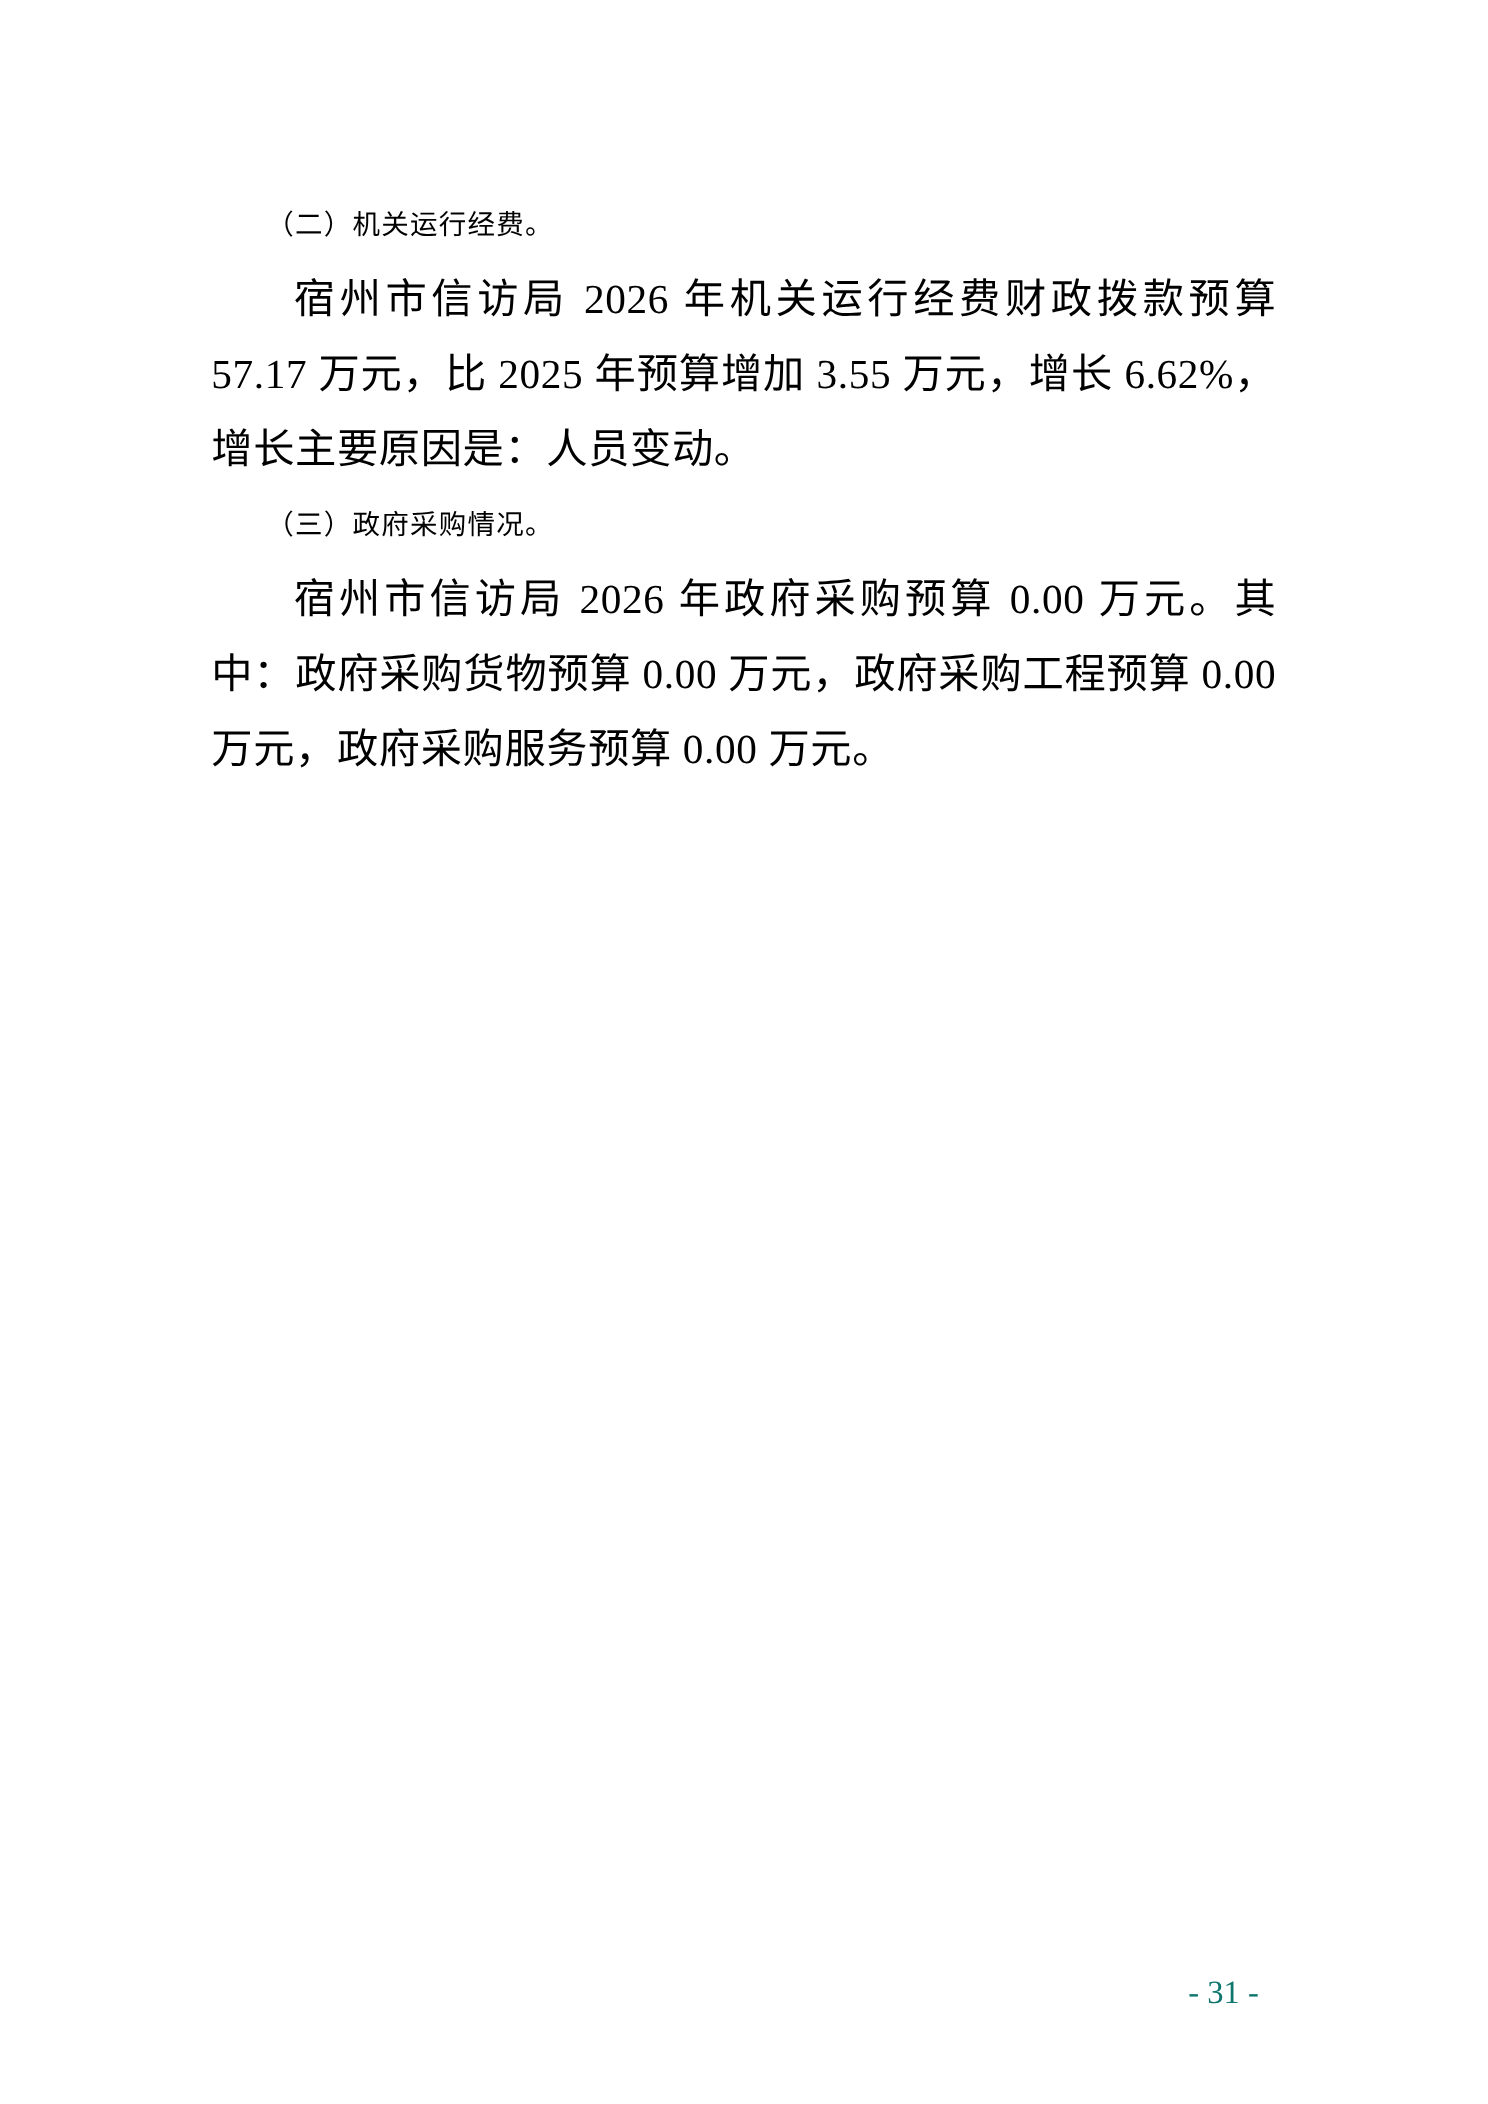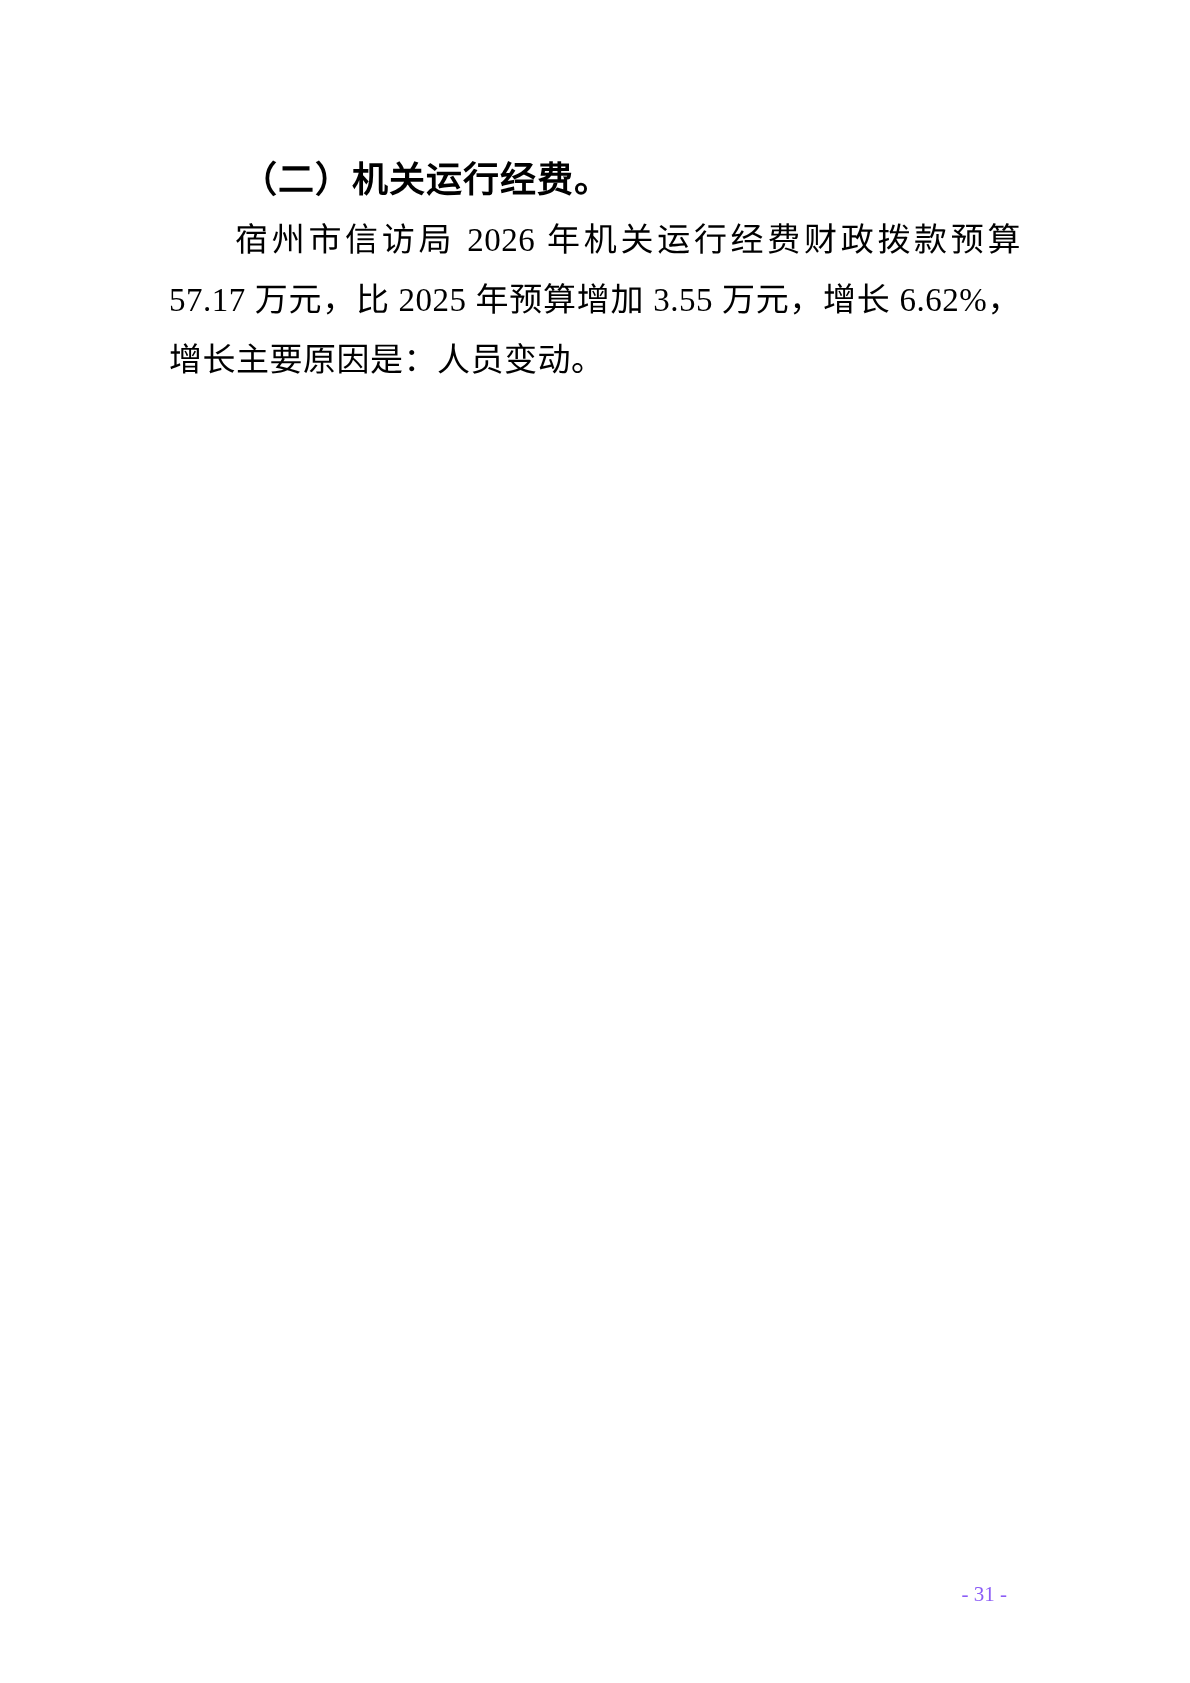--- a/index.html
+++ b/index.html
@@ -24,54 +24,58 @@
     font-size: 33px;
     line-height: 60px;
   }
   .content section {
     margin: 0;
     padding: 0;
   }
   .content h2 {
     margin: 0;
     padding: 0;
-    font-size: 36px;
+    font-size: 22px;
     line-height: 60px;
-    font-weight: bold;
+    font-weight: normal;
     text-indent: 2em;
     letter-spacing: 1px;
   }
   .content p {
     margin: 0;
     padding: 0;
     text-indent: 2em;
     text-align: justify;
     letter-spacing: 0.5px;
   }
   .page-footer {
     position: absolute;
     top: 1580px;
     right: 183px;
-    font-size: 21px;
+    font-size: 26px;
     line-height: 28px;
-    color: #8b5cf6;
+    color: #0f766e;
     font-family: Liberation Serif, serif;
   }
 </style>
 </head>
 <body>
 
 <div class="page">
   <main class="content">
 
     <section>
       <h2>（二）机关运行经费。</h2>
       <p>宿州市信访局 2026 年机关运行经费财政拨款预算 57.17 万元，比 2025 年预算增加 3.55 万元，增长 6.62%，增长主要原因是：人员变动。</p>
     </section>
 
+    <section>
+      <h2>（三）政府采购情况。</h2>
+      <p>宿州市信访局 2026 年政府采购预算 0.00 万元。其中：政府采购货物预算 0.00 万元，政府采购工程预算 0.00 万元，政府采购服务预算 0.00 万元。</p>
+    </section>
 
     <section>
     </section>
 
 
   </main>
 
   <footer class="page-footer">
     <span>- 31 -</span>
   </footer>

